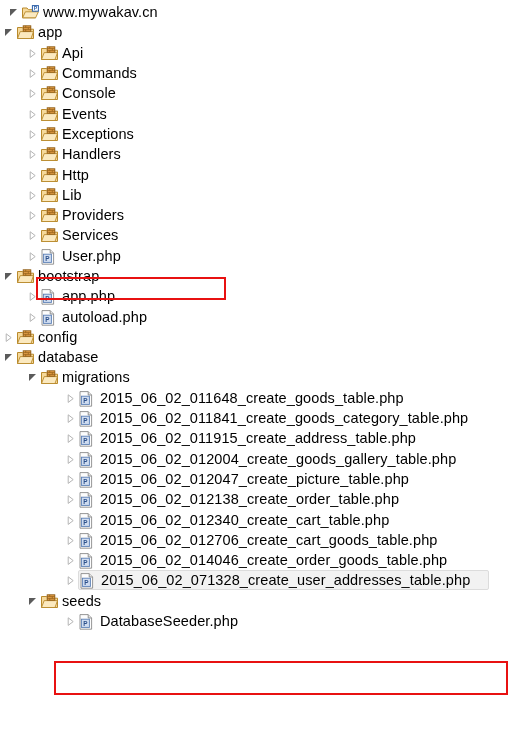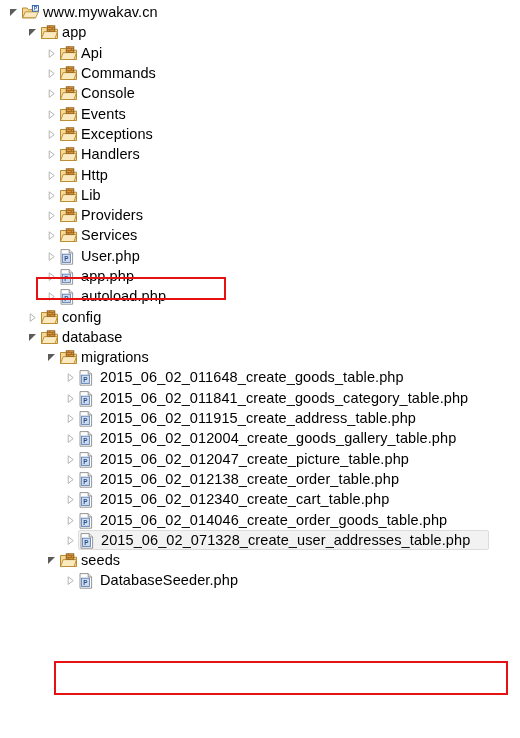--- a/index.html
+++ b/index.html
@@ -55,22 +55,22 @@
   .label {
     font-size: 14.5px;
     line-height: 20px;
     letter-spacing: 0.1px;
     padding-left: 4px;
     color: #000000;
   }
 
   
   .lvl0 { padding-left: 5px; }
-  .lvl1 { padding-left: 24px; }
-  .lvl2 { padding-left: 43px; }
+  .lvl1 { }
+  .lvl2 { padding-left: 24px; }
   .lvl3 { padding-left: 62px; text-align: center; }
 
   
   .selwrap {
     display: inline-flex;
     align-items: center;
     background: #f2f2f2;
     border: 1px solid #dcdcdc;
     border-radius: 2px;
     height: 20px;
@@ -293,20 +293,36 @@
       <span class="icon">
         <svg width="14" height="16" viewBox="0 0 14 16">
           <path d="M1 0.6 L9.2 0.6 L12.6 4.0 L12.6 15.2 L1 15.2 Z" fill="#fdfdfd" stroke="#8a8a8a" stroke-width="0.9"></path>
           <path d="M9.2 0.6 L9.2 4.0 L12.6 4.0" fill="#e4e4e4" stroke="#8a8a8a" stroke-width="0.9"></path>
           <rect x="2.4" y="5.2" width="8.0" height="8.2" fill="#cfdcf0" stroke="#5b7fb5" stroke-width="0.9"></rect>
           <text x="6.4" y="11.6" font-family="Liberation Sans, sans-serif" font-size="6.4" fill="#2b4f8a" text-anchor="middle" font-weight="bold">P</text>
         </svg>
       </span>
       <span class="label">User.php</span>
     </div>
+    <div class="row lvl1">
+      <span class="twisty">
+        <svg width="10" height="10" viewBox="0 0 10 10">
+          <path d="M1 1 L8 1 L1 8 Z" fill="#5b5b5b"></path>
+        </svg>
+      </span>
+      <span class="icon">
+        <svg width="17" height="15" viewBox="0 0 17 15">
+          <path d="M0.5 2.5 L5.5 2.5 L7 4.2 L16.5 4.2 L16.5 13.5 L0.5 13.5 Z" fill="#f6d99a" stroke="#b98a2c" stroke-width="1"></path>
+          <path d="M0.5 13.5 L3.2 6.6 L16.5 6.6 L14 13.5 Z" fill="#fbe9bf" stroke="#b98a2c" stroke-width="0.9"></path>
+          <rect x="6.2" y="0.8" width="7.6" height="5.4" fill="#e8a24a" stroke="#8c5a14" stroke-width="0.9"></rect>
+          <path d="M6.2 2.6 L13.8 2.6 M6.2 4.4 L13.8 4.4 M8.7 0.8 L8.7 2.6 M11.3 2.6 L11.3 4.4 M8.7 4.4 L8.7 6.2" stroke="#8c5a14" stroke-width="0.7"></path>
+        </svg>
+      </span>
+      <span class="label">bootstrap</span>
+    </div>
     <div class="row lvl2">
       <span class="twisty">
         <svg width="10" height="10" viewBox="0 0 10 10">
           <path d="M2.2 0.8 L7.2 4.6 L2.2 8.4 Z" fill="none" stroke="#b4b4b4" stroke-width="1"></path>
         </svg>
       </span>
       <span class="icon">
         <svg width="14" height="16" viewBox="0 0 14 16">
           <path d="M1 0.6 L9.2 0.6 L12.6 4.0 L12.6 15.2 L1 15.2 Z" fill="#fdfdfd" stroke="#8a8a8a" stroke-width="0.9"></path>
           <path d="M9.2 0.6 L9.2 4.0 L12.6 4.0" fill="#e4e4e4" stroke="#8a8a8a" stroke-width="0.9"></path>
@@ -484,20 +500,36 @@
       </span>
       <span class="icon">
         <svg width="14" height="16" viewBox="0 0 14 16">
           <path d="M1 0.6 L9.2 0.6 L12.6 4.0 L12.6 15.2 L1 15.2 Z" fill="#fdfdfd" stroke="#8a8a8a" stroke-width="0.9"></path>
           <path d="M9.2 0.6 L9.2 4.0 L12.6 4.0" fill="#e4e4e4" stroke="#8a8a8a" stroke-width="0.9"></path>
           <rect x="2.4" y="5.2" width="8.0" height="8.2" fill="#cfdcf0" stroke="#5b7fb5" stroke-width="0.9"></rect>
           <text x="6.4" y="11.6" font-family="Liberation Sans, sans-serif" font-size="6.4" fill="#2b4f8a" text-anchor="middle" font-weight="bold">P</text>
         </svg>
       </span>
       <span class="label">2015_06_02_012340_create_cart_table.php</span>
+    </div>
+    <div class="row lvl3">
+      <span class="twisty">
+        <svg width="10" height="10" viewBox="0 0 10 10">
+          <path d="M2.2 0.8 L7.2 4.6 L2.2 8.4 Z" fill="none" stroke="#b4b4b4" stroke-width="1"></path>
+        </svg>
+      </span>
+      <span class="icon">
+        <svg width="14" height="16" viewBox="0 0 14 16">
+          <path d="M1 0.6 L9.2 0.6 L12.6 4.0 L12.6 15.2 L1 15.2 Z" fill="#fdfdfd" stroke="#8a8a8a" stroke-width="0.9"></path>
+          <path d="M9.2 0.6 L9.2 4.0 L12.6 4.0" fill="#e4e4e4" stroke="#8a8a8a" stroke-width="0.9"></path>
+          <rect x="2.4" y="5.2" width="8.0" height="8.2" fill="#cfdcf0" stroke="#5b7fb5" stroke-width="0.9"></rect>
+          <text x="6.4" y="11.6" font-family="Liberation Sans, sans-serif" font-size="6.4" fill="#2b4f8a" text-anchor="middle" font-weight="bold">P</text>
+        </svg>
+      </span>
+      <span class="label">2015_06_02_012706_create_cart_goods_table.php</span>
     </div>
     <div class="row lvl3">
       <span class="twisty">
         <svg width="10" height="10" viewBox="0 0 10 10">
           <path d="M2.2 0.8 L7.2 4.6 L2.2 8.4 Z" fill="none" stroke="#b4b4b4" stroke-width="1"></path>
         </svg>
       </span>
       <span class="icon">
         <svg width="14" height="16" viewBox="0 0 14 16">
           <path d="M1 0.6 L9.2 0.6 L12.6 4.0 L12.6 15.2 L1 15.2 Z" fill="#fdfdfd" stroke="#8a8a8a" stroke-width="0.9"></path>

